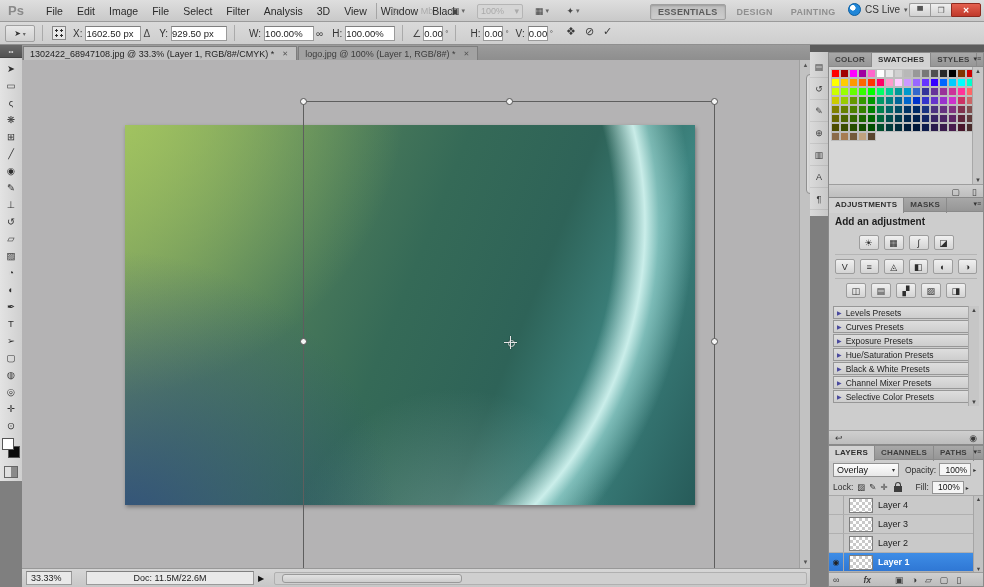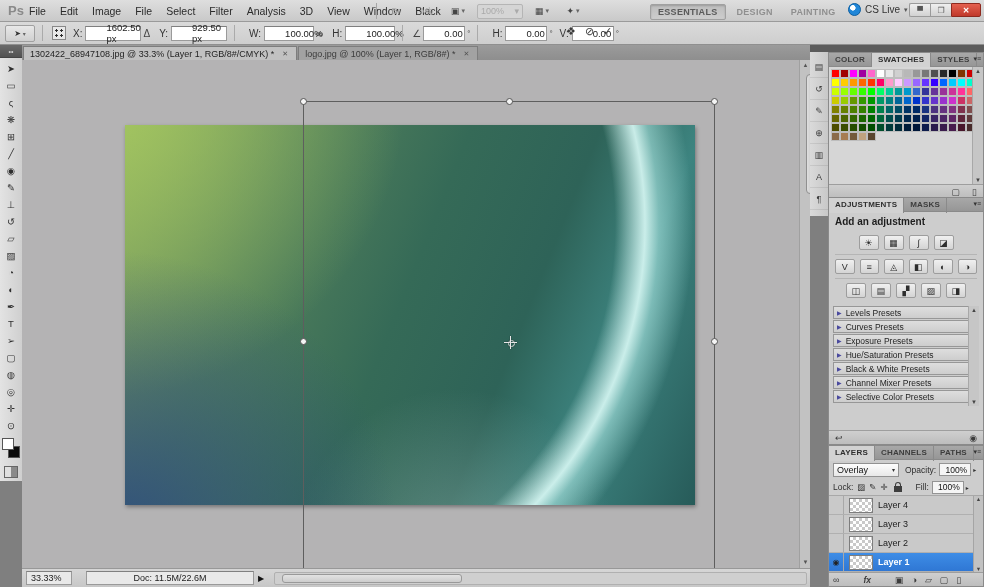--- a/index.html
+++ b/index.html
@@ -13,21 +13,21 @@
     color: #222;
     -webkit-font-smoothing: antialiased;
   }
   
   .menu-bar {
     position: absolute; left:0; top:0; width:984px; height:22px;
     background: linear-gradient(#dedede,#c9c9c9);
     border-bottom: 1px solid #9a9a9a;
   }
   .ps-logo { position:absolute; left:8px; top:3px; font-size:13px; font-weight:bold; color:#8a8a8a; letter-spacing:0; }
-  .menus { position:absolute; left:22px; top:0; height:22px; display:flex; align-items:center; }
+  .menus { position:absolute; left:39px; top:0; height:22px; display:flex; align-items:center; }
   .menu-item { padding: 4px 7px; font-size:10.5px; color:#2b2b2b; cursor:default; }
   .appbar-sep { position:absolute; top:3px; width:1px; height:16px; background:#a5a5a5; }
   .appbar-icons { position:absolute; left:384px; top:3px; display:flex; gap:7px; align-items:center; }
   .appbar-btn {
     width:24px; height:16px; display:flex; align-items:center; justify-content:center;
     border:1px solid transparent; border-radius:2px; font-size:9px; color:#444;
   }
   .appbar-btn.grayed { color:#aaa; }
   .appbar-btn .dd { font-size:7px; margin-left:2px; color:#666; }
   .zoom-dd {
@@ -79,21 +79,21 @@
   .opt-sep { width:1px; height:16px; background:#aaa; margin:0 7px; }
   .ref-point {
     width:14px; height:14px; margin-left:2px;
     background-image: radial-gradient(#2b2b2b 1.2px, transparent 1.3px);
     background-size: 5px 5px; background-position: 1px 1px;
     border:1px solid #888; background-color:#e8e8e8;
   }
   .opt-label { font-size:10px; color:#333; margin:0 3px 0 7px; }
   .opt-field {
     height:15px; background:#fff; border:1px solid #9a9a9a; border-top-color:#7f7f7f;
-    font-size:9.5px; color:#222; display:flex; align-items:center; padding:0 20px;
+    font-size:9.5px; color:#222; display:flex; align-items:center; padding:0 0;
   }
   .w-big { width:56px; } .w-mid { width:50px; } .w-sm { width:20px; }
   .opt-glyph { font-size:10px; color:#444; margin:0 2px; }
   .deg { font-size:8px; color:#444; margin-left:2px; vertical-align:top; }
   .transform-actions { position:absolute; left:566px; top:3px; display:flex; align-items:center; gap:9px; }
   .ta-icon { font-size:11px; color:#3a3a3a; }
 
   
   .tool-column { position:absolute; left:0; top:45px; width:22px; bottom:0; background:#7f7f7f; }
   .toolbar-grip {

